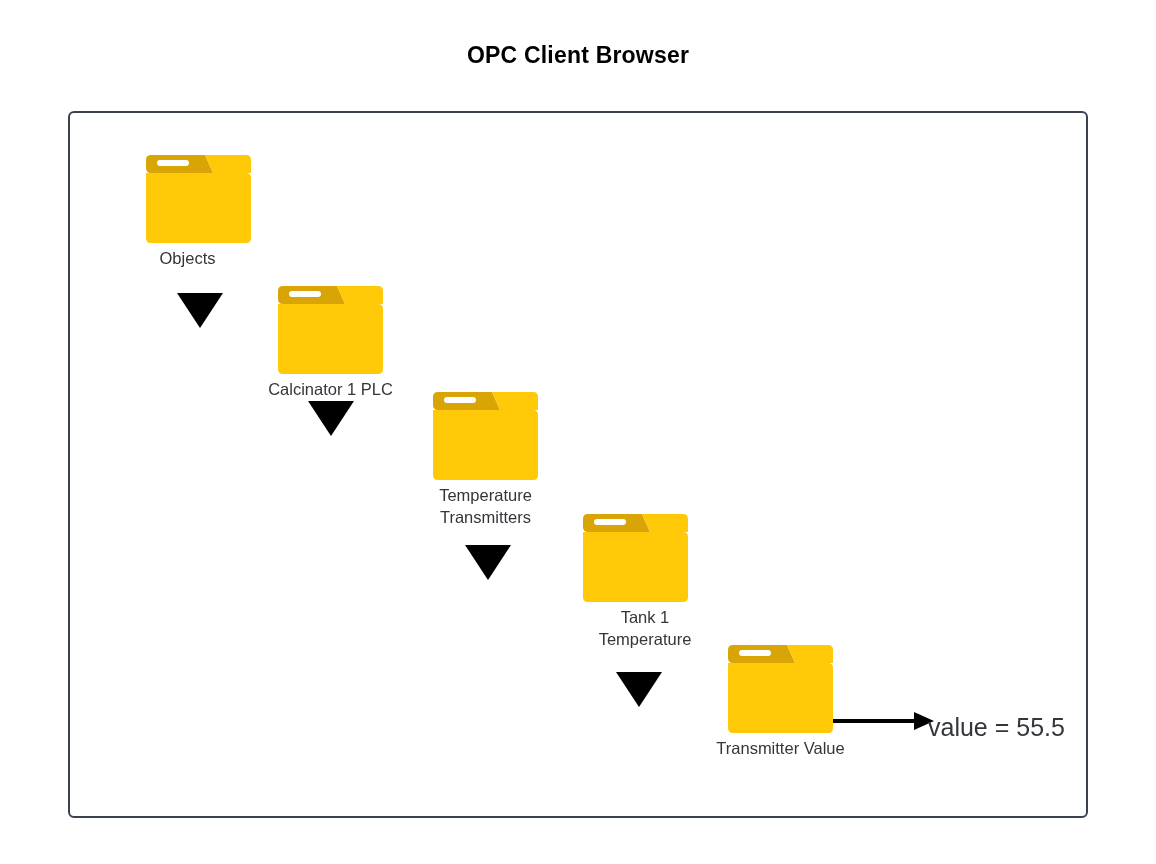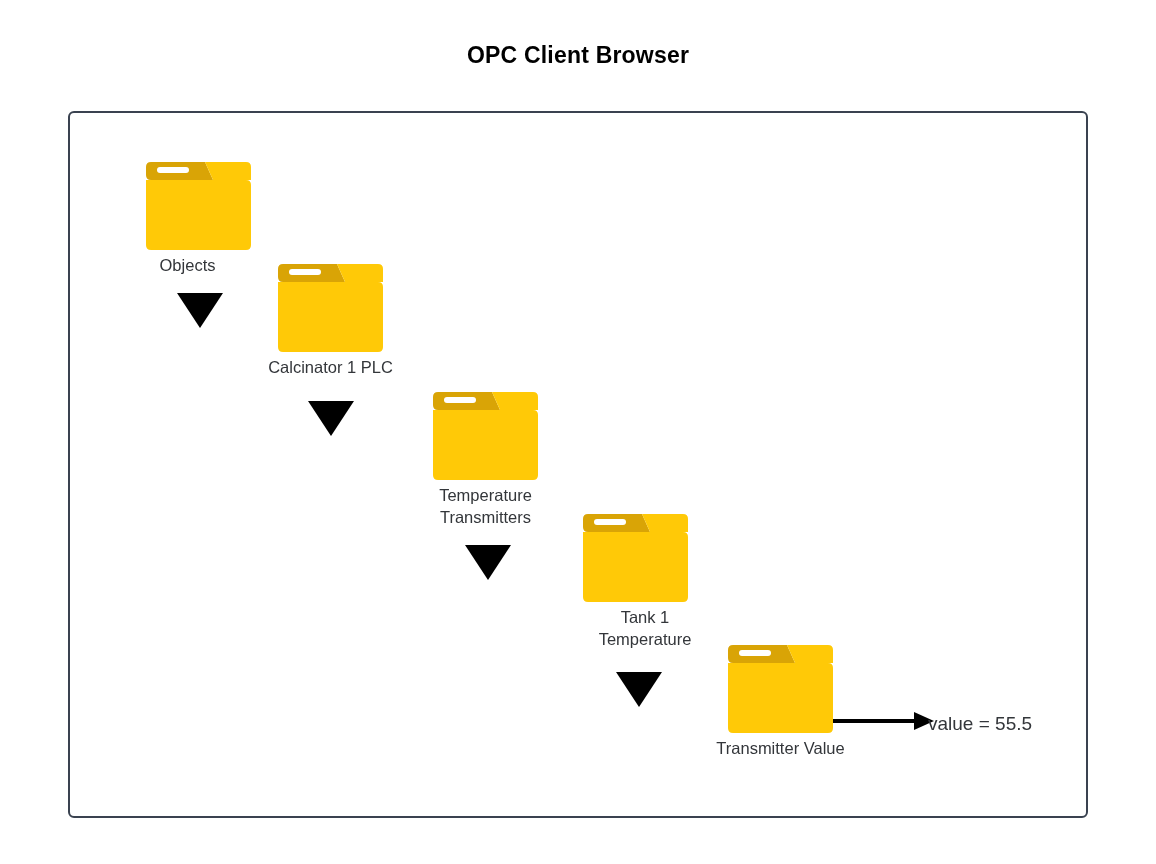--- a/index.html
+++ b/index.html
@@ -68,34 +68,34 @@
   .tri-marker svg { display: block; }
 
   
   #value-arrow {
     position: absolute;
   }
   #value-arrow svg { display: block; }
 
   #value-text {
     position: absolute;
-    font-size: 19px;
+    font-size: 25px;
     color: #33363a;
     white-space: pre;
   }
 </style>
 </head>
 <body>
 
 <div id="page-title">OPC Client Browser</div>
 
 <div id="diagram-frame"></div>
 
 <div id="diagram-layer">
-    <div class="node" style="left: 146px; top: 162px; width: 83px;">
+    <div class="node" style="left: 146px; top: 155px; width: 83px;">
       <span class="folder-icon">
   <svg class="folder-svg" width="105" height="88" viewBox="0 0 105 88" xmlns="http://www.w3.org/2000/svg">
 
     <path d="M 5 0
              L 59 0
              L 67 18
              L 5 18
              Q 0 18 0 13
              L 0 5
              Q 0 0 5 0 Z" fill="#D9A406"></path>
@@ -112,21 +112,21 @@
              L 5 88
              Q 0 88 0 83
              Z" fill="#FFC907"></path>
 
     <path d="M 59 0 L 100 0 Q 105 0 105 5
              L 105 18 L 67 18 Z" fill="#FFC907"></path>
   </svg>
       </span>
       <div class="node-label" style="top: 93px;">Objects</div>
     </div>
-    <div class="node" style="left: 278px; top: 264px; width: 105px; text-decoration: underline;">
+    <div class="node" style="left: 278px; top: 286px; width: 105px; text-decoration: underline;">
       <span class="folder-icon">
   <svg class="folder-svg" width="105" height="88" viewBox="0 0 105 88" xmlns="http://www.w3.org/2000/svg">
 
     <path d="M 5 0
              L 59 0
              L 67 18
              L 5 18
              Q 0 18 0 13
              L 0 5
              Q 0 0 5 0 Z" fill="#D9A406"></path>

